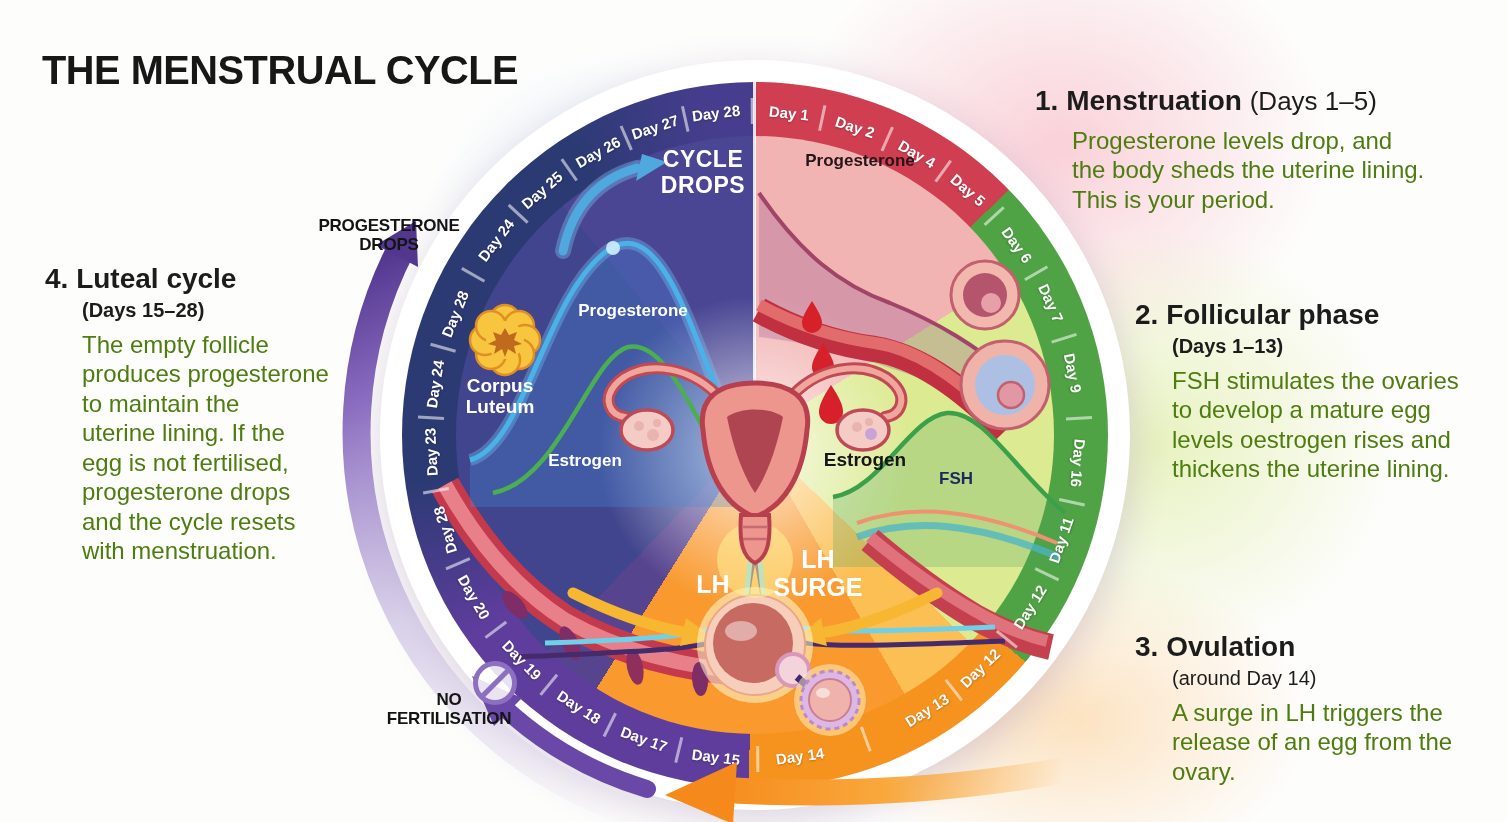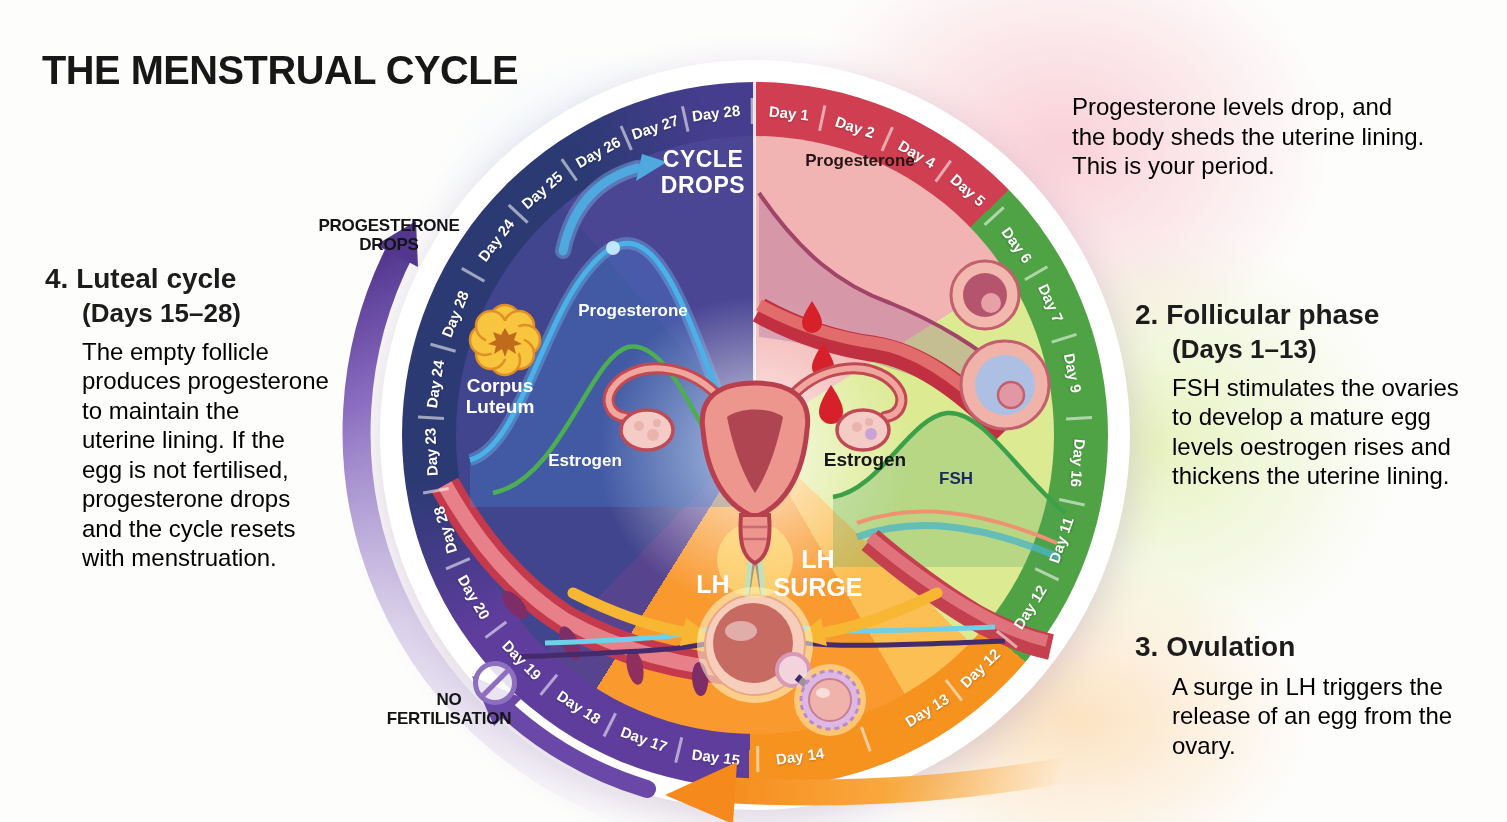--- a/index.html
+++ b/index.html
@@ -14,24 +14,24 @@
     background:radial-gradient(closest-side,rgba(250,165,55,.30),rgba(250,165,55,0));}
   .glow-blue{left:430px;top:50px;width:380px;height:310px;
     background:radial-gradient(closest-side,rgba(135,190,240,.22),rgba(135,190,240,0));}
 
   .title{position:absolute;left:42px;top:20px;font-size:41px;font-weight:bold;
          letter-spacing:-.5px;color:#171717;transform:scaleX(.97);transform-origin:left;}
 
   .phase{position:absolute;line-height:1.2;}
   .phase-head{font-size:28px;font-weight:bold;white-space:nowrap;}
   .phase-head .paren{font-weight:500;font-size:26px;}
-  .phase-sub{font-size:26px;font-weight:bold;margin:2px 0 8px 37px;}
+  .phase-sub{font-size:20px;font-weight:bold;margin:2px 0 8px 37px;}
   .phase-sub.light{font-weight:normal;}
   .phase-body{font-size:24px;margin-left:37px;margin-top:8px;line-height:1.23;
-              white-space:pre-line;color:#000000;}
+              white-space:pre-line;color:#4d7c0f;}
   .phase-1{left:1035px;top:84px;width:450px;}
   .phase-2{left:1135px;top:298px;width:370px;}
   .phase-3{left:1135px;top:630px;width:360px;}
   .phase-4{left:45px;top:262px;width:330px;}
 
   
   .wheel{position:absolute;left:365px;top:45px;width:780px;height:780px;}
   .ring-outer{position:absolute;left:15px;top:15px;width:750px;height:750px;border-radius:50%;
       background:#ffffff;box-shadow:0 12px 38px rgba(110,70,130,.22);}
   .rim{position:absolute;left:37px;top:37px;width:706px;height:706px;border-radius:50%;
@@ -91,20 +91,25 @@
 <div class="canvas">
 
   <div class="glow glow-pink"></div>
   <div class="glow glow-green"></div>
   <div class="glow glow-orange"></div>
   <div class="glow glow-blue"></div>
 
   <h1 class="title">THE MENSTRUAL CYCLE</h1>
 
   <div class="phase phase-1">
+    <div class="phase-head">
+      <span>1.</span>
+      <span>Menstruation</span>
+      <span class="paren">(Days 1–5)</span>
+    </div>
     <div class="phase-body">Progesterone levels drop, and
 the body sheds the uterine lining.
 This is your period.</div>
   </div>
 
   <div class="phase phase-2">
     <div class="phase-head">
       <span>2.</span>
       <span>Follicular phase</span>
     </div>
@@ -113,20 +118,21 @@
 to develop a mature egg
 levels oestrogen rises and
 thickens the uterine lining.</div>
   </div>
 
   <div class="phase phase-3">
     <div class="phase-head">
       <span>3.</span>
       <span>Ovulation</span>
     </div>
+    <div class="phase-sub light">(around Day 14)</div>
     <div class="phase-body">A surge in LH triggers the
 release of an egg from the
 ovary.</div>
   </div>
 
   <div class="phase phase-4">
     <div class="phase-head">
       <span>4.</span>
       <span>Luteal cycle</span>
     </div>

